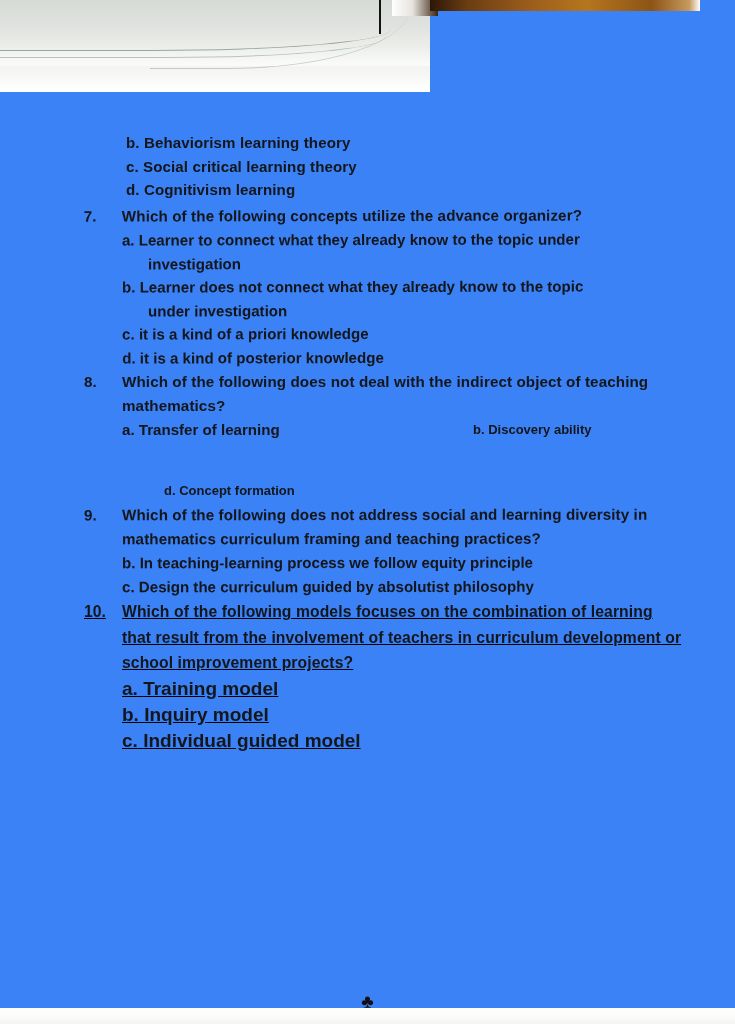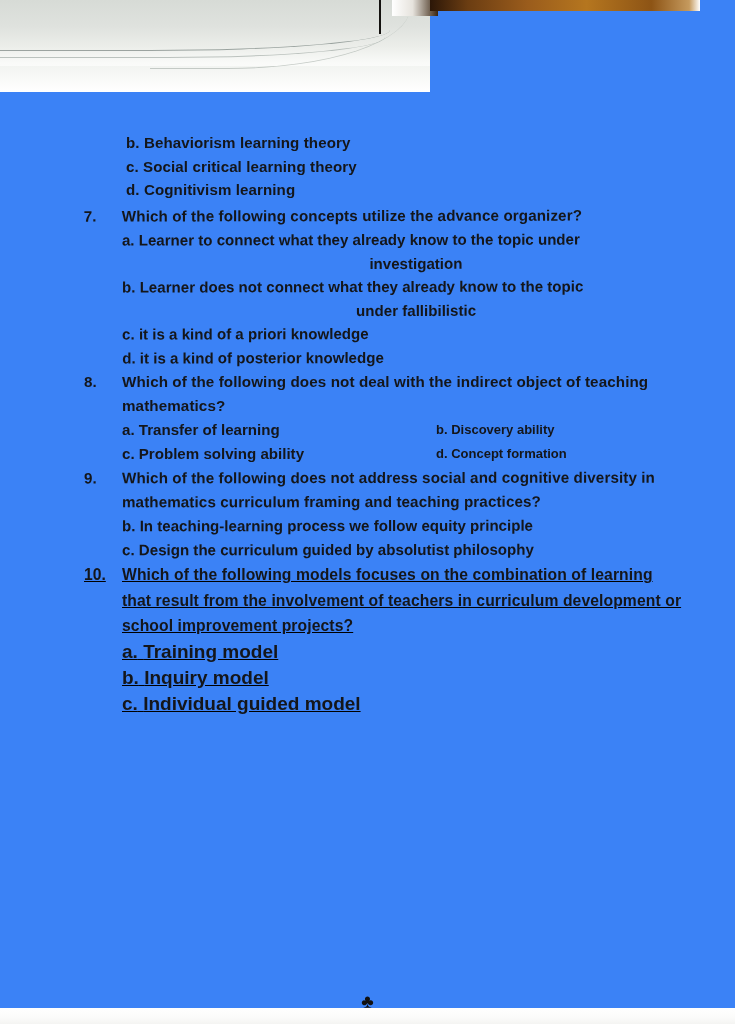--- a/index.html
+++ b/index.html
@@ -175,29 +175,29 @@
     font-size: 15.1px;
     line-height: 23.6px;
     font-weight: bold;
     color: #14161a;
     padding-left: 4px;
     text-indent: -4px;
   }
   .opt .wrap {
     display: block;
     padding-left: 26px;
-    text-align: center;
   }
 
   
   .options.grid {
     display: grid;
     grid-template-columns: 272px 1fr;
     column-gap: 0;
     row-gap: 0;
+    gap: 37px;
   }
   .options.grid .opt.col-right {
     padding-left: 42px;
     text-indent: 0;
     font-size: 13px;
   }
 
   
   .q7 { transform: rotate(-0.12deg); }
   .q9 { transform: rotate(-0.08deg); }
@@ -264,21 +264,21 @@
         </div>
         <div class="options">
           <div class="opt">
             <span>a.</span>
             <span>Learner to connect what they already know to the topic under</span>
             <span class="wrap">investigation</span>
           </div>
           <div class="opt">
             <span>b.</span>
             <span>Learner does not connect what they already know to the topic</span>
-            <span class="wrap">under fallibilistic</span>
+            <span class="wrap">under investigation</span>
           </div>
           <div class="opt">
             <span>c.</span>
             <span>it is a kind of a priori knowledge</span>
           </div>
           <div class="opt">
             <span>d.</span>
             <span>it is a kind of posterior knowledge</span>
           </div>
         </div>
@@ -291,35 +291,31 @@
         </div>
         <div class="options grid">
           <div class="opt col-left">
             <span>a.</span>
             <span>Transfer of learning</span>
           </div>
           <div class="opt col-right">
             <span>b.</span>
             <span>Discovery ability</span>
           </div>
-          <div class="opt col-left">
-            <span>c.</span>
-            <span>Problem solving ability</span>
-          </div>
           <div class="opt col-right">
             <span>d.</span>
             <span>Concept formation</span>
           </div>
         </div>
       </div>
 
       <div class="question q9">
         <div class="q-head">
           <div class="q-num">9.</div>
-          <div class="q-stem q-line">Which of the following does not address social and cognitive diversity in mathematics curriculum framing and teaching practices?</div>
+          <div class="q-stem q-line">Which of the following does not address social and learning diversity in mathematics curriculum framing and teaching practices?</div>
         </div>
         <div class="options">
           <div class="opt">
             <span>b.</span>
             <span>In teaching-learning process we follow equity principle</span>
           </div>
           <div class="opt">
             <span>c.</span>
             <span>Design the curriculum guided by absolutist philosophy</span>
           </div>

